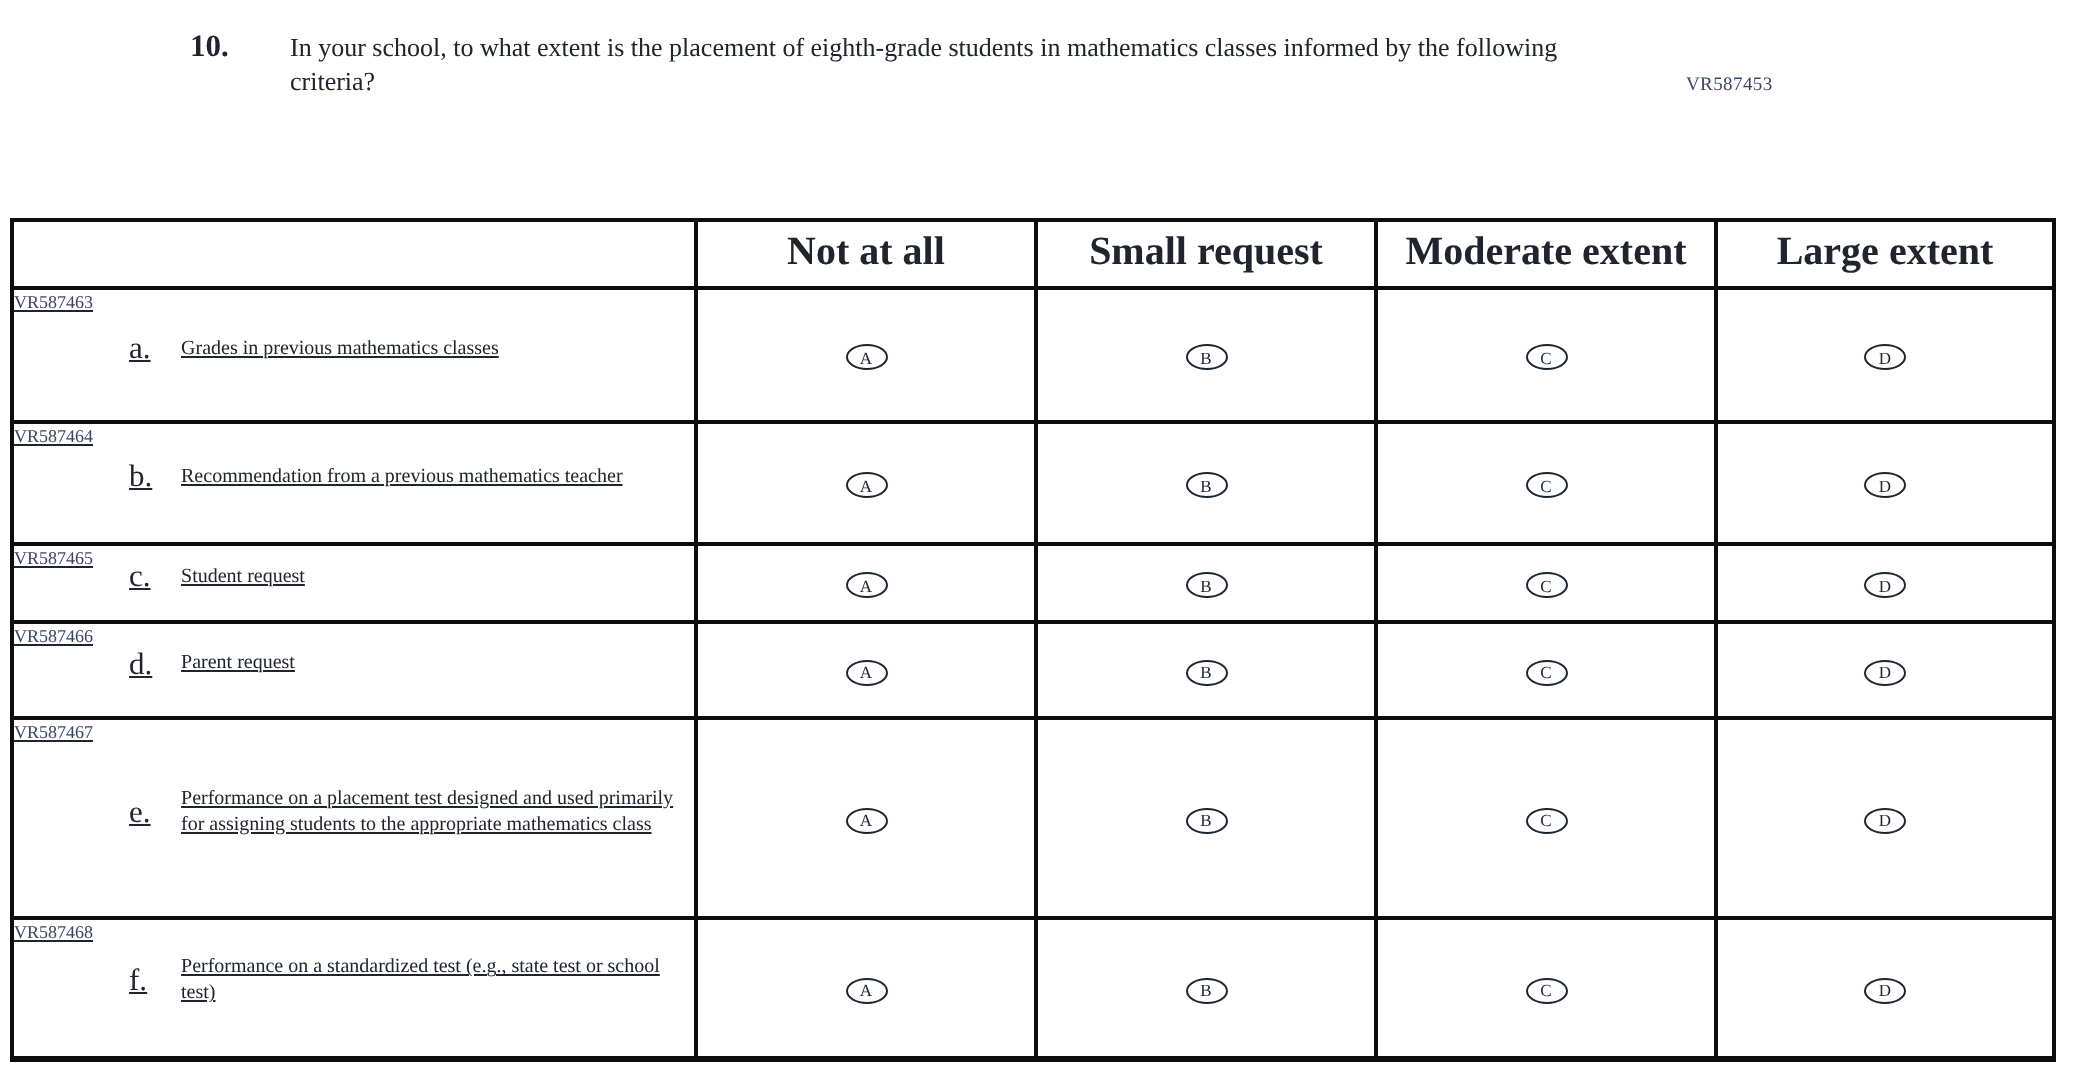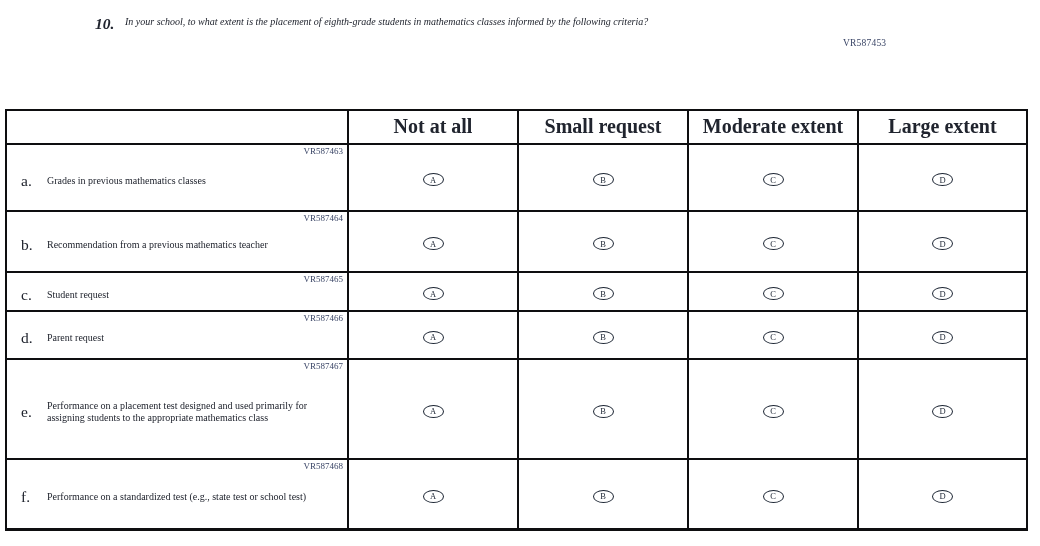--- a/index.html
+++ b/index.html
@@ -18,28 +18,28 @@
 
   
   .vr-top{
     position:absolute;top:6px;left:843px;
     font-size:9.5px;color:var(--code);letter-spacing:.2px;margin-top:32px;
   }
 
   
   .question{
     position:absolute;top:15px;left:95px;width:740px;
-    display:flex;align-items:flex-start;font-style:italic;
+    display:flex;align-items:flex-start;
   }
   .q-number{
     font-weight:bold;font-size:15.5px;width:30px;flex-shrink:0;
   }
   .q-body{flex:1;}
   .q-text{
-    font-size:10px;line-height:1.32;max-width:672px;
+    font-size:13px;line-height:1.32;max-width:672px;margin-left:20px;
   }
   .q-instruction{
     margin-top:14px;font-size:15.5px;
   }
   .bold{font-weight:bold;}
 
   
   table.grid{
     position:absolute;top:109px;left:5px;
     width:1021px;
@@ -57,21 +57,21 @@
   }
   tbody tr.r-a td{height:67px;}
   tbody tr.r-b td{height:61px;}
   tbody tr.r-c td{height:39px;}
   tbody tr.r-d td{height:48px;}
   tbody tr.r-e td{height:100px;}
   tbody tr.r-f td{height:70px;margin-left:48px;}
   tbody tr.r-f td{border-bottom:3px solid var(--border);}
 
   td.label-cell{padding:0;vertical-align:top;}
-  .label-wrap{display:flex;flex-direction:column;height:100%;}
+  .label-wrap{display:flex;flex-direction:row;height:100%;text-decoration:underline;}
   .row-code{
     text-align:right;font-size:9px;color:var(--code);
     padding:2px 4px 0 0;line-height:1.1;flex-shrink:0;
   }
   .item{
     flex:1;display:flex;align-items:center;
     padding:0 8px 5px 14px;
   }
   .item-letter{
     width:26px;flex-shrink:0;font-size:15.5px;

